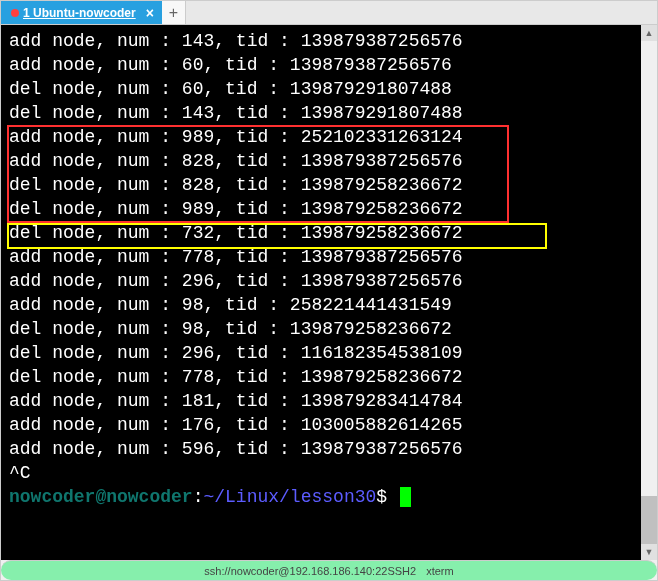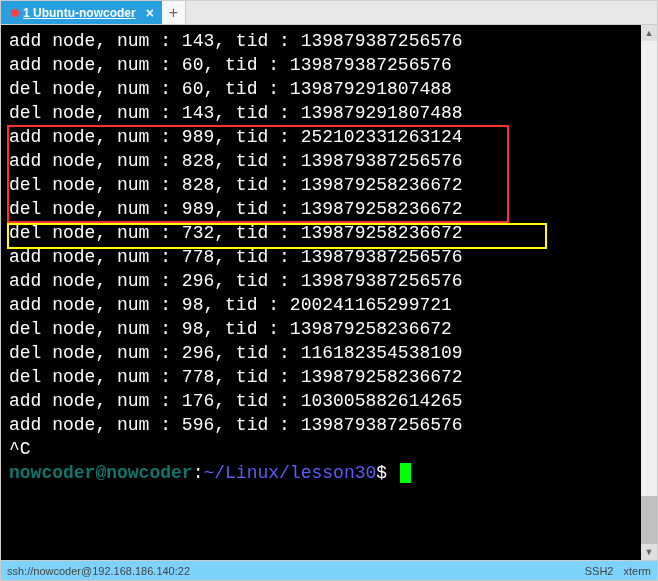--- a/index.html
+++ b/index.html
@@ -107,29 +107,30 @@
     }
     .cursor {
       display: inline-block;
       width: 11px;
       height: 20px;
       background: #00ff00;
       vertical-align: text-bottom;
       margin-left: 2px;
     }
     .status-bar {
-      background: #7dd3fc;
+      background: #86efac;
       height: 20px;
       display: flex;
       align-items: center;
-      justify-content: space-between;
+      justify-content: center;
       font-size: 11px;
       color: #444;
       padding: 0 6px;
       border-top: 1px solid #ccc;
+      border-radius: 10px;
     }
     .status-right {
       display: flex;
       gap: 10px;
     }
     .scrollbar {
       position: absolute;
       right: 0;
       top: 0;
       width: 16px;
@@ -188,24 +189,25 @@
       <div class="line">add node, num : 60, tid : 139879387256576</div>
       <div class="line">del node, num : 60, tid : 139879291807488</div>
       <div class="line">del node, num : 143, tid : 139879291807488</div>
       <div class="line">add node, num : 989, tid : 252102331263124</div>
       <div class="line">add node, num : 828, tid : 139879387256576</div>
       <div class="line">del node, num : 828, tid : 139879258236672</div>
       <div class="line">del node, num : 989, tid : 139879258236672</div>
       <div class="line">del node, num : 732, tid : 139879258236672</div>
       <div class="line">add node, num : 778, tid : 139879387256576</div>
       <div class="line">add node, num : 296, tid : 139879387256576</div>
-      <div class="line">add node, num : 98, tid : 200241165299721</div>
+      <div class="line">add node, num : 98, tid : 258221441431549</div>
       <div class="line">del node, num : 98, tid : 139879258236672</div>
       <div class="line">del node, num : 296, tid : 116182354538109</div>
       <div class="line">del node, num : 778, tid : 139879258236672</div>
+      <div class="line">add node, num : 181, tid : 139879283414784</div>
       <div class="line">add node, num : 176, tid : 103005882614265</div>
       <div class="line">add node, num : 596, tid : 139879387256576</div>
       <div class="line">^C</div>
       <div class="prompt-line"><span class="prompt-user">nowcoder@nowcoder</span><span class="prompt-sep">:</span><span class="prompt-path">~/Linux/lesson30</span><span class="prompt-sep">$ </span><span class="cursor"></span></div>
 
       <div class="highlight-red" style="top: 100px; left: 6px; width: 502px; height: 98px;"></div>
       <div class="highlight-yellow" style="top: 198px; left: 6px; width: 540px; height: 26px;"></div>
     </div>
 
     <div class="scrollbar">

